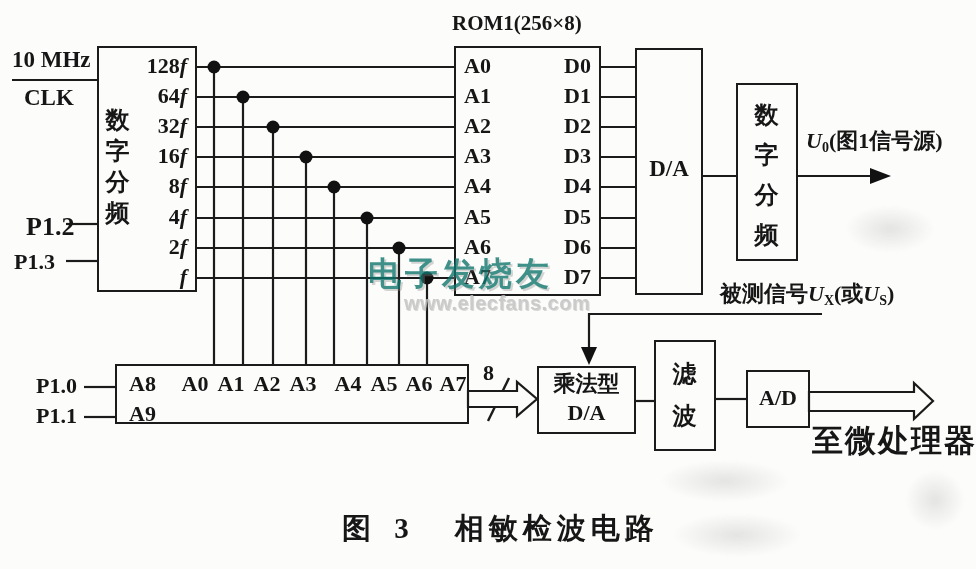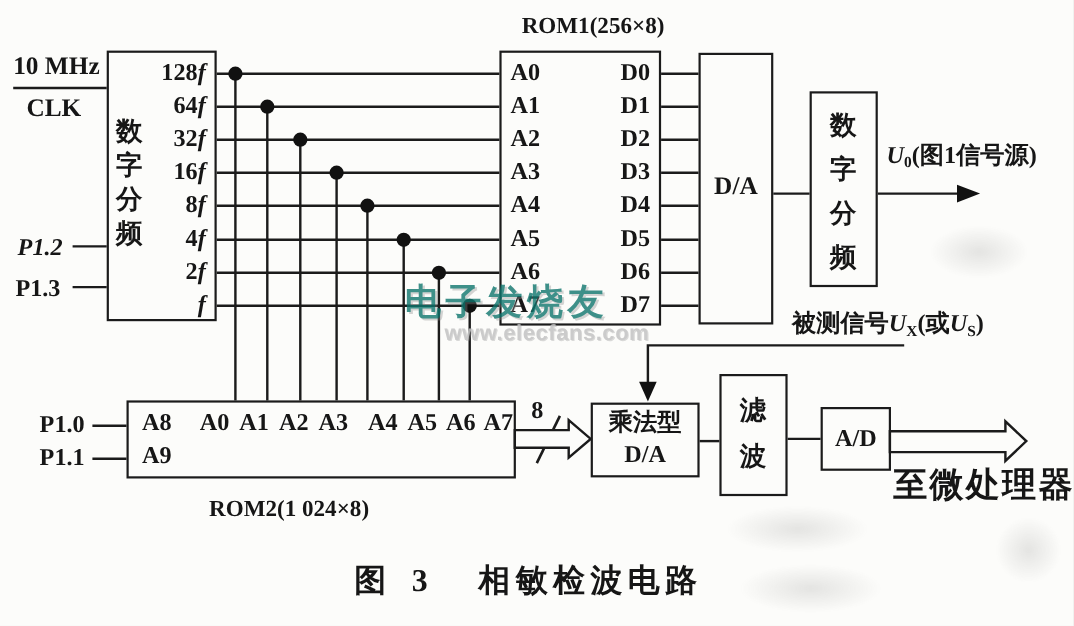--- a/index.html
+++ b/index.html
@@ -89,38 +89,38 @@
       <polygon points="589,365 581,347 597,347"></polygon>
     </g>
     <g fill="#fcfcfa" stroke="#1b1b1b" stroke-width="2.2">
       <polygon points="468,391 517,391 517,382 537,399 517,416 517,407 468,407"></polygon>
       <polygon points="809,392 914,392 914,383 933,401 914,419 914,411 809,411"></polygon>
     </g>
   </svg>
 
   <div class="lbl" style="left:12px;top:47px;font-size:23px;">10 MHz</div>
   <div class="lbl" style="left:24px;top:85px;font-size:23px;">CLK</div>
-  <div class="lbl" style="left:16px;top:212px;font-size:22px;font-style:italic;">P1.2</div>
+  <div class="lbl" style="left:26px;top:212px;font-size:26px;">P1.2</div>
   <div class="lbl" style="left:14px;top:249px;font-size:22px;">P1.3</div>
   <div class="lbl" style="left:36px;top:373px;font-size:22px;">P1.0</div>
   <div class="lbl" style="left:36px;top:403px;font-size:22px;">P1.1</div>
 
   <div class="blk" style="left:97px;top:46px;width:100px;height:246px;">
     <div class="vtext" style="left:5px;top:57px;font-size:24px;line-height:31px;">数字分频</div>
     <div class="inlbl" style="right:8px;top:6px;font-size:22px;"><span>128</span><span class="ital">f</span></div>
     <div class="inlbl" style="right:8px;top:36px;font-size:22px;"><span>64</span><span class="ital">f</span></div>
     <div class="inlbl" style="right:8px;top:66px;font-size:22px;"><span>32</span><span class="ital">f</span></div>
     <div class="inlbl" style="right:8px;top:96px;font-size:22px;"><span>16</span><span class="ital">f</span></div>
     <div class="inlbl" style="right:8px;top:126px;font-size:22px;"><span>8</span><span class="ital">f</span></div>
     <div class="inlbl" style="right:8px;top:157px;font-size:22px;"><span>4</span><span class="ital">f</span></div>
     <div class="inlbl" style="right:8px;top:187px;font-size:22px;"><span>2</span><span class="ital">f</span></div>
     <div class="inlbl" style="right:8px;top:217px;font-size:22px;"><span></span><span class="ital">f</span></div>
   </div>
 
-  <div class="lbl" style="left:452px;top:11px;width:152px;text-align:right;font-size:21px;">ROM1(256×8)</div>
+  <div class="lbl" style="left:452px;top:11px;width:152px;text-align:left;font-size:21px;">ROM1(256×8)</div>
   <div class="blk" style="left:454px;top:46px;width:147px;height:250px;">
     <div class="inlbl" style="left:8px;top:6px;font-size:22px;">A0</div>
     <div class="inlbl" style="left:8px;top:36px;font-size:22px;">A1</div>
     <div class="inlbl" style="left:8px;top:66px;font-size:22px;">A2</div>
     <div class="inlbl" style="left:8px;top:96px;font-size:22px;">A3</div>
     <div class="inlbl" style="left:8px;top:126px;font-size:22px;">A4</div>
     <div class="inlbl" style="left:8px;top:157px;font-size:22px;">A5</div>
     <div class="inlbl" style="left:8px;top:187px;font-size:22px;">A6</div>
     <div class="inlbl" style="left:8px;top:217px;font-size:22px;">A7</div>
     <div class="inlbl" style="right:8px;top:6px;font-size:22px;">D0</div>
@@ -142,51 +142,50 @@
   </div>
 
   <div class="lbl" style="left:806px;top:128px;font-size:22px;">
     <span class="ital">U</span><span class="subs">0</span><span>(图1信号源)</span>
   </div>
 
   <div class="lbl" style="left:720px;top:281px;font-size:22px;">
     <span>被测信号</span><span class="ital">U</span><span class="subs">X</span><span>(或</span><span class="ital">U</span><span class="subs">S</span><span>)</span>
   </div>
 
-  <div class="blk" style="left:115px;top:364px;width:354px;height:71px;">
+  <div class="blk" style="left:115px;top:364px;width:354px;height:60px;">
     <div class="inlbl" style="left:12px;top:6px;font-size:22px;">A8</div>
     <div class="inlbl" style="left:12px;top:36px;font-size:22px;">A9</div>
     <div class="inlbl" style="left:61px;top:6px;width:34px;text-align:center;font-size:22px;">A0</div>
     <div class="inlbl" style="left:97px;top:6px;width:34px;text-align:center;font-size:22px;">A1</div>
     <div class="inlbl" style="left:133px;top:6px;width:34px;text-align:center;font-size:22px;">A2</div>
     <div class="inlbl" style="left:169px;top:6px;width:34px;text-align:center;font-size:22px;">A3</div>
     <div class="inlbl" style="left:214px;top:6px;width:34px;text-align:center;font-size:22px;">A4</div>
     <div class="inlbl" style="left:250px;top:6px;width:34px;text-align:center;font-size:22px;">A5</div>
     <div class="inlbl" style="left:285px;top:6px;width:34px;text-align:center;font-size:22px;">A6</div>
     <div class="inlbl" style="left:319px;top:6px;width:34px;text-align:center;font-size:22px;">A7</div>
   </div>
-  <div class="lbl" style="left:190px;top:450px;font-size:21px;">ROM2(1 024×8)</div>
 
   <div class="lbl" style="left:483px;top:360px;font-size:22px;">8</div>
 
   <div class="blk" style="left:537px;top:366px;width:99px;height:68px;">
     <div class="inlbl ctr" style="top:4px;font-size:22px;">乘法型</div>
     <div class="inlbl ctr" style="top:33px;font-size:22px;">D/A</div>
   </div>
 
   <div class="blk" style="left:746px;top:370px;width:64px;height:58px;">
     <div class="inlbl ctr" style="top:14px;font-size:22px;font-weight:700;">A/D</div>
   </div>
 
   <div class="blk" style="left:654px;top:340px;width:62px;height:111px;">
     <div class="vtext" style="left:15px;top:11px;font-size:24px;line-height:42px;">滤波</div>
   </div>
 
   <div class="lbl" style="left:812px;top:423px;font-size:31px;letter-spacing:2px;">至微处理器</div>
 
   <div class="lbl" id="caption">
-    <span style="letter-spacing:8px;">图 3</span><span class="gap"></span><span style="letter-spacing:5px;">相敏检波电路</span>
+    <span style="letter-spacing:8px;margin-left:20px;">图 3</span><span class="gap"></span><span style="letter-spacing:5px;">相敏检波电路</span>
   </div>
 
   <div class="wm" id="wm-brand">电子发烧友</div>
   <div class="wm" id="wm-url">www.elecfans.com</div>
 
 </div>
 
 </body></html>

